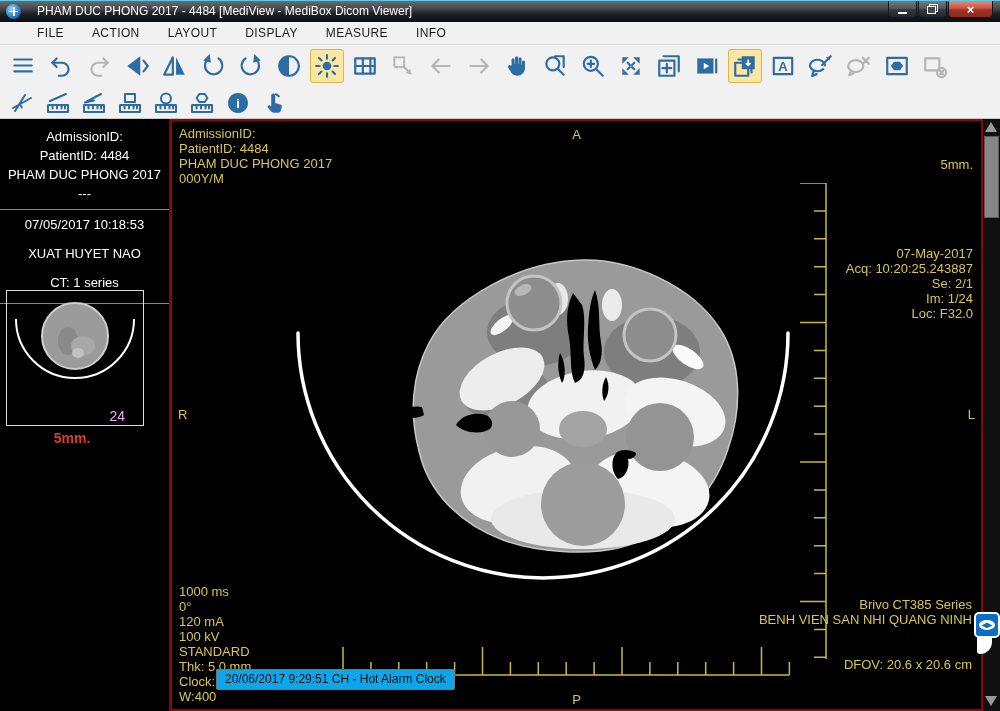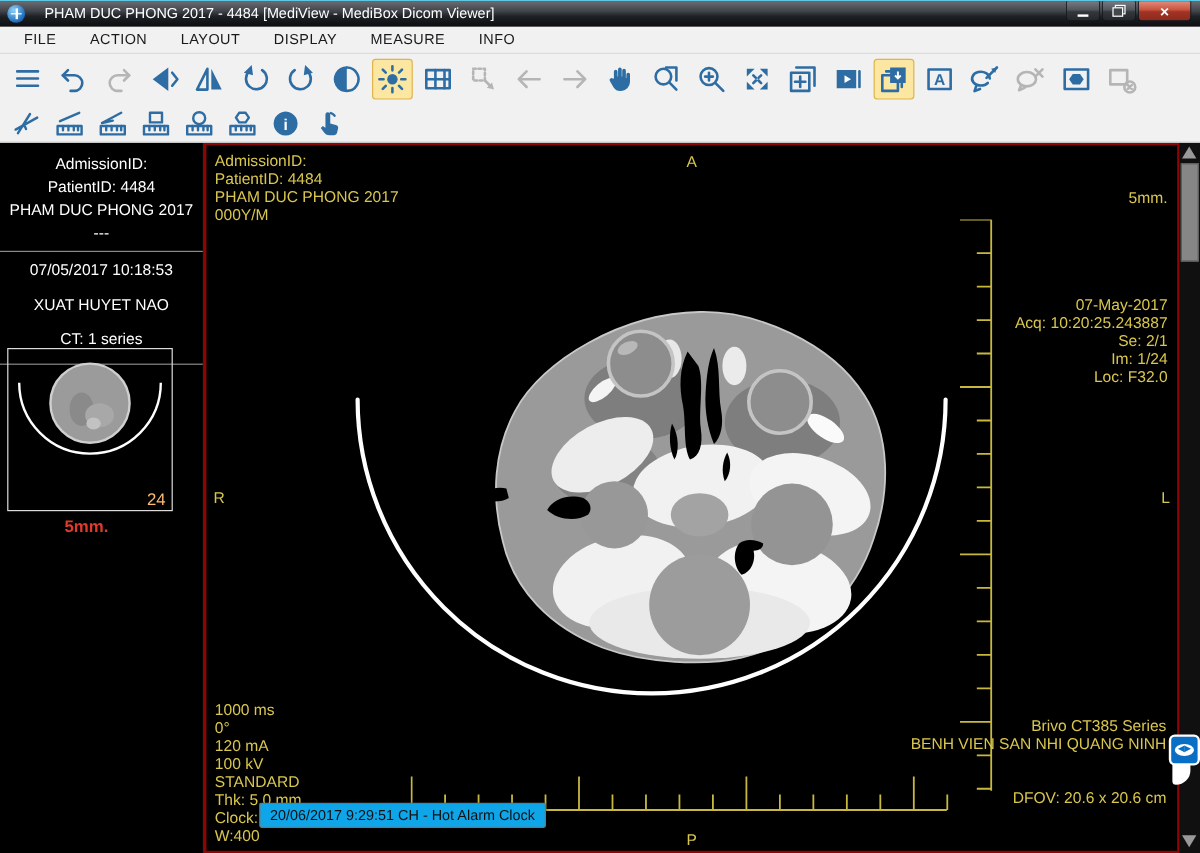--- a/index.html
+++ b/index.html
@@ -20,42 +20,42 @@
   .wb-min,.wb-rest{width:29px;background:linear-gradient(#777c82,#51565c 45%,#34383d 55%,#23262a);}
   .wb-min span{display:block;width:9px;height:2px;background:#fff;margin-top:7px;}
   .wb-rest .sq{position:relative;width:11px;height:10px;}
   .wb-rest .sq i{position:absolute;right:0;top:0;width:7px;height:6px;border:1px solid #fff;}
   .wb-rest .sq b{position:absolute;left:0;bottom:0;width:7px;height:6px;border:1px solid #fff;background:#44484d;}
   .wb-close{width:45px;background:linear-gradient(#e38d7c,#c8533f 45%,#a03424 55%,#8c2a1c);
     font-size:13px;font-weight:bold;line-height:15px;}
   
   #menubar{position:absolute;left:0;top:22px;right:0;height:23px;background:#f1f1f1;
     border-bottom:1px solid #dcdcdc;box-sizing:border-box;display:flex;align-items:center;
-    padding-left:6px;z-index:19;}
+    padding-left:23px;z-index:19;}
   .menu-item{font-size:12px;color:#1a1a1a;padding:0 14px;line-height:22px;letter-spacing:.4px;}
   
   #toolbar{position:absolute;left:0;top:45px;right:0;height:74px;background:#f1f1f1;
     border-bottom:1px solid #c9c9c9;box-sizing:border-box;z-index:19;}
   .tb-row{display:flex;align-items:center;padding-left:6px;}
   #toolbar-row1{height:41px;gap:4px;}
   #toolbar-row2{height:33px;gap:4px;}
   .tb-btn{width:34px;height:34px;display:flex;align-items:center;justify-content:center;
     color:#2e6da4;border-radius:3px;flex:0 0 auto;}
   #toolbar-row2 .tb-btn{width:32px;height:30px;}
   .tb-btn.disabled{color:#b5b5b5;}
   .tb-btn.active{background:#fbe7a1;border:1px solid #dfb44a;box-sizing:border-box;}
   
   #sidebar{position:absolute;left:0;top:119px;width:170px;height:592px;background:#000;
     color:#fff;font-size:13px;text-align:center;border-right:1px solid #2a2a2a;box-sizing:border-box;}
   .sb-info{padding-top:8px;}
   .sb-info div{line-height:19px;}
   .sb-div{height:1px;background:#8a8a8a;margin-top:6px;}
   .sb-study div{line-height:29px;}
   .thumb-box{position:absolute;left:6px;top:171px;width:136px;height:134px;border:1px solid #ddd;}
-  .thumb-num{position:absolute;right:5px;bottom:1px;color:#fdba74;font-size:14px;}
+  .thumb-num{position:absolute;right:18px;bottom:1px;color:#f0abfc;font-size:14px;}
   .thumb-mm{position:absolute;top:311px;left:0;width:144px;text-align:center;
     color:#e03a2a;font-size:14px;font-weight:bold;}
   
   #viewport{position:absolute;left:170px;top:119px;width:813px;height:592px;background:#000;
     border:2px solid #8e0505;box-sizing:border-box;overflow:hidden;}
   .ovl{position:absolute;color:#d9c64f;font-size:13px;line-height:15px;white-space:pre;z-index:3;}
   #ovl-tl{left:7px;top:5px;}
   #ovl-a{left:0;right:0;top:6px;text-align:center;}
   #ovl-tr{right:8px;top:6px;text-align:right;}
   #ovl-tr .gap{height:14px;}

